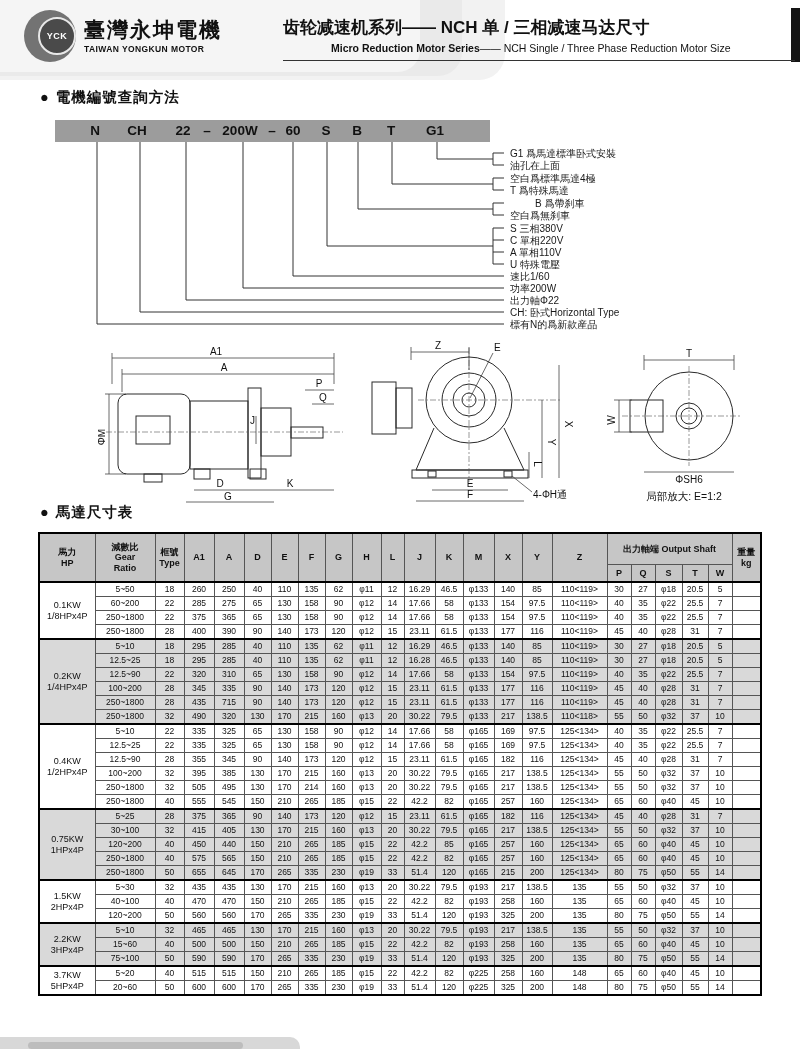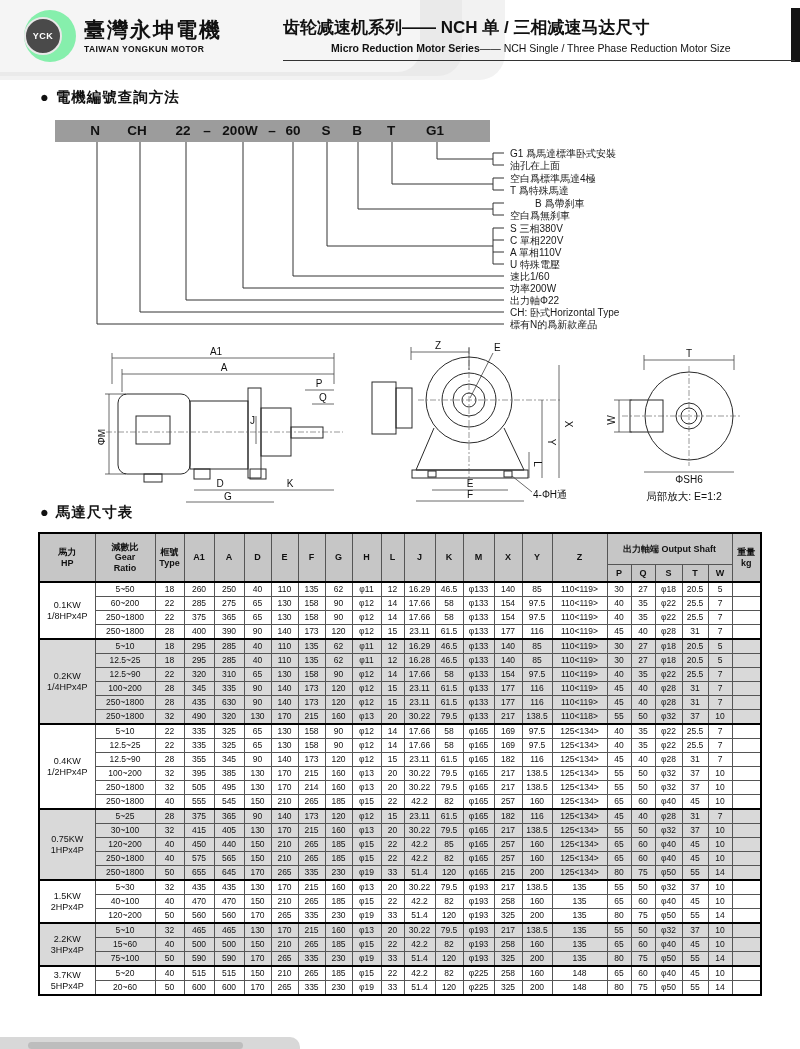--- a/index.html
+++ b/index.html
@@ -8,21 +8,21 @@
   
   .decor-top1{position:absolute;left:0;top:0;width:505px;height:80px;background:#f2f2f2;border-radius:0 0 26px 0;}
   .decor-top2{position:absolute;left:0;top:0;width:462px;height:76px;background:#eaeaea;border-radius:0 0 24px 0;}
   .decor-top3{position:absolute;left:0;top:0;width:420px;height:72px;background:#f5f5f5;border-radius:0 0 22px 0;}
   .decor-bottom{position:absolute;left:0;top:1037px;width:300px;height:12px;background:#d8d8d8;border-radius:0 10px 0 0;}
   .decor-bottom-pill{position:absolute;left:28px;top:1042px;width:215px;height:7px;background:#bdbdbd;border-radius:4px;}
   .edge-mark{position:absolute;left:791px;top:8px;width:9px;height:54px;background:#151515;}
 
   
   .logo-wrap{position:absolute;left:24px;top:10px;display:flex;align-items:center;gap:8px;}
-  .logo-outer{width:52px;height:52px;border-radius:50%;background:#86efac;display:flex;align-items:center;justify-content:flex-start;flex:0 0 auto;}
+  .logo-outer{width:52px;height:52px;border-radius:50%;background:#737373;display:flex;align-items:center;justify-content:flex-end;flex:0 0 auto;}
   .logo-inner{width:34px;height:34px;border-radius:50%;background:#4a4a4a;border:2px solid #e8e8e8;
               display:flex;align-items:center;justify-content:center;color:#fff;font-size:9px;font-weight:bold;letter-spacing:.5px;}
   .company-zh{font-size:21px;font-weight:bold;letter-spacing:2px;line-height:1.1;}
   .company-en{font-size:8.5px;font-weight:bold;letter-spacing:.4px;margin-top:2px;}
   .title-block{position:absolute;left:283px;top:16px;width:512px;border-bottom:1.5px solid #333;padding-bottom:6px;}
   .title-line{font-size:17px;font-weight:bold;white-space:nowrap;}
   .subtitle-line{font-size:10.5px;margin-top:3px;white-space:nowrap;}
   .subtitle-line .b{font-weight:bold;padding-left:48px;}
 
   .section-title{position:absolute;font-size:14.5px;font-weight:bold;letter-spacing:1px;}
@@ -530,21 +530,21 @@
             <td>40</td>
             <td>φ28</td>
             <td>31</td>
             <td>7</td>
             <td></td>
           </tr>
           <tr class="shade ">
             <td>250~1800</td>
             <td>28</td>
             <td>435</td>
-            <td>630</td>
+            <td>715</td>
             <td>90</td>
             <td>140</td>
             <td>173</td>
             <td>120</td>
             <td>φ12</td>
             <td>15</td>
             <td>23.11</td>
             <td>61.5</td>
             <td>φ133</td>
             <td>177</td>

